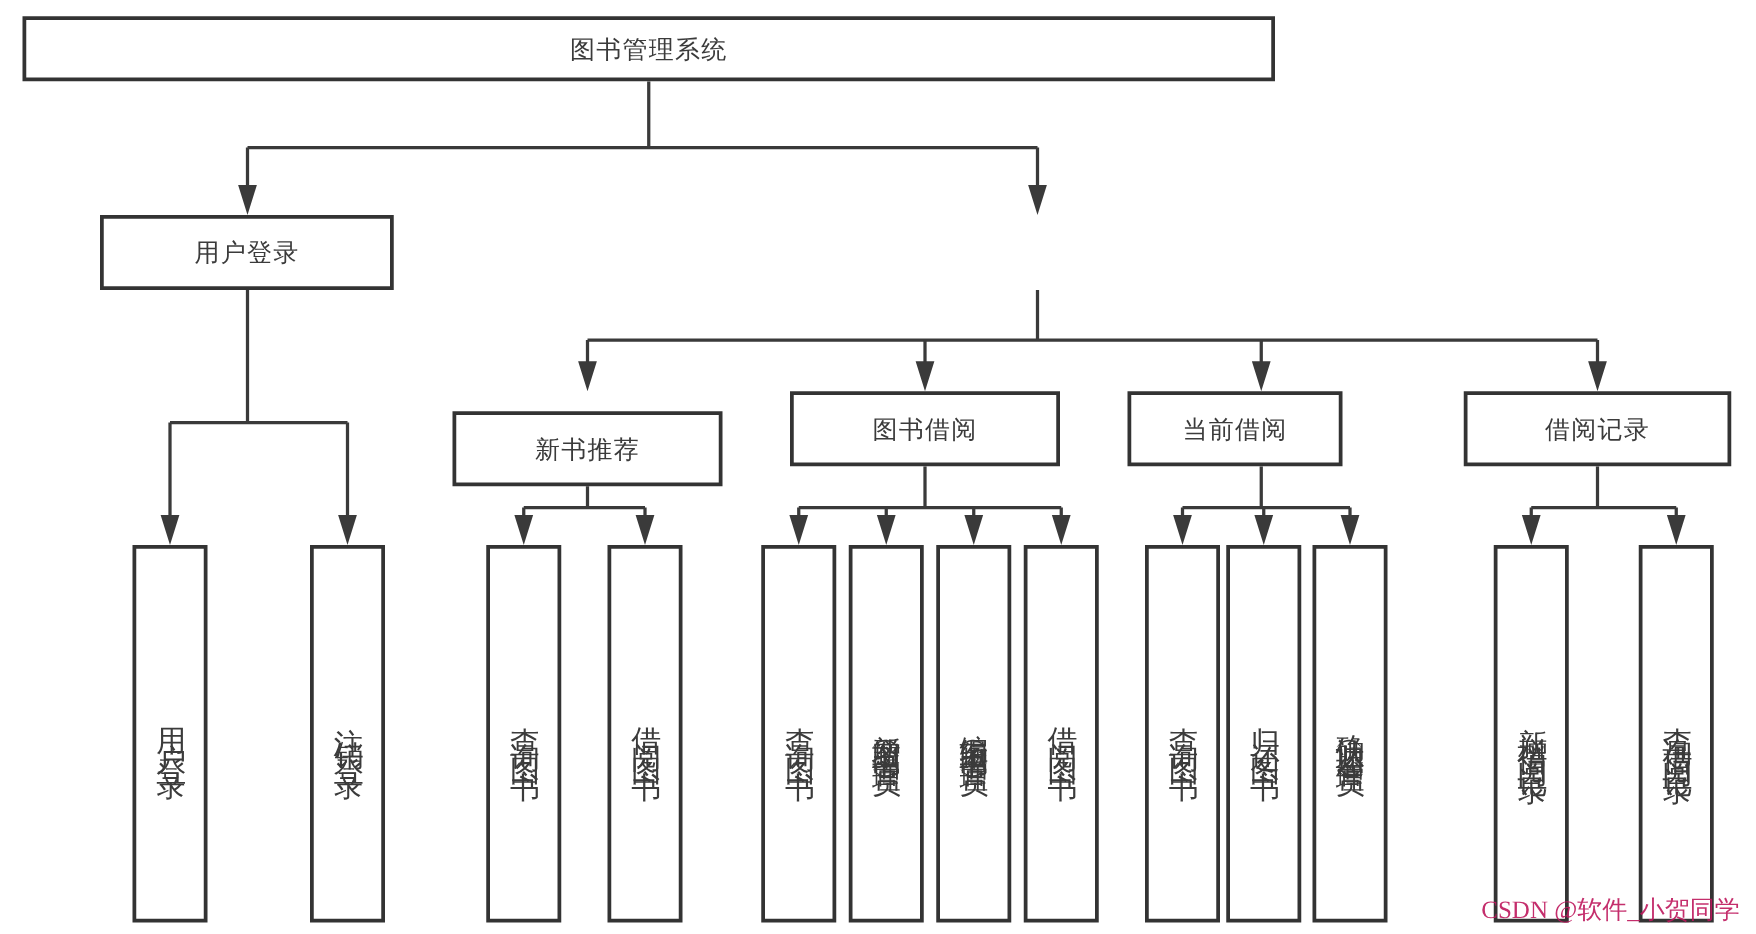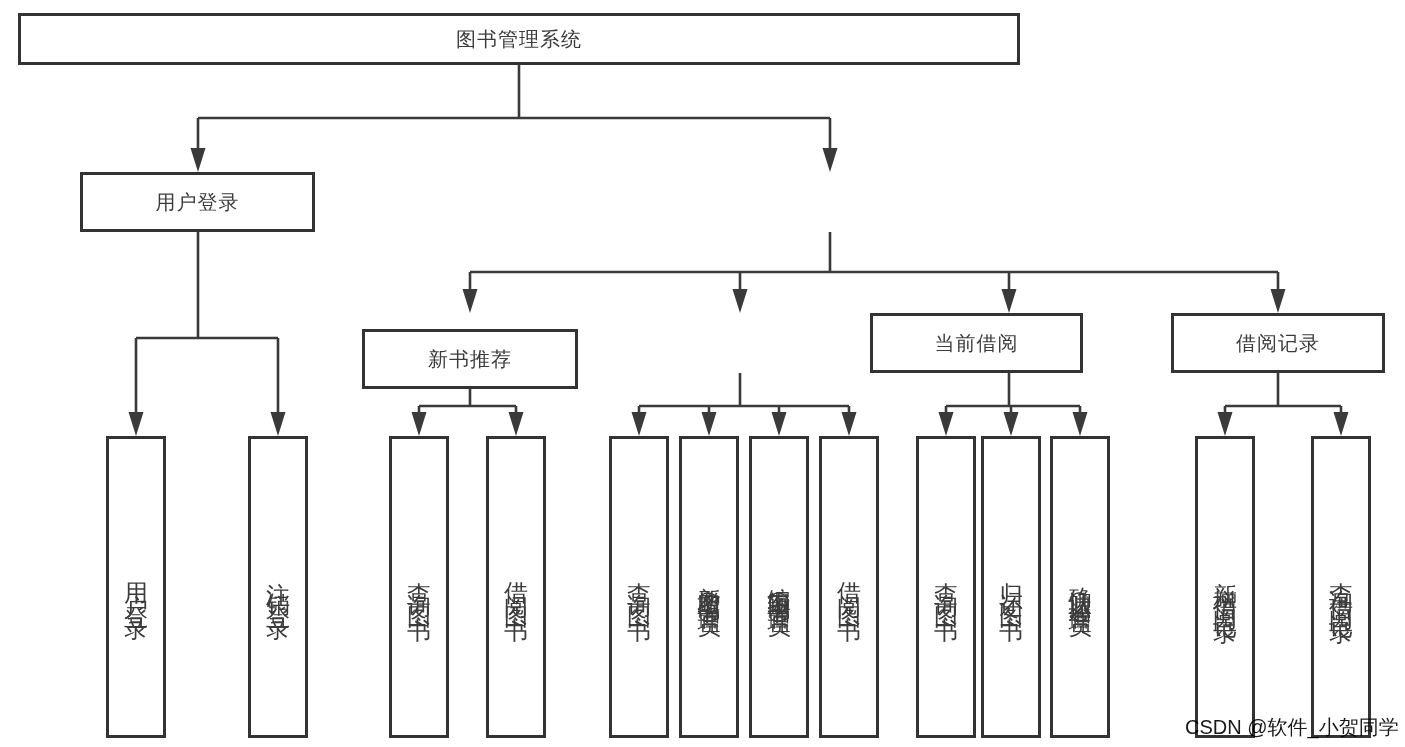--- a/index.html
+++ b/index.html
@@ -1,20 +1,20 @@
 <!DOCTYPE html>
 <html><head>
 <meta charset="utf-8">
 <style>
   html,body{margin:0;padding:0;background:#ffffff;}
   .canvas{
     position:relative;
     width:1405px;height:747px;
     background:#ffffff;
-    font-family:Liberation Sans, sans-serif;
+    font-family:Liberation Serif, serif;
     overflow:hidden;
   }
   .connectors{position:absolute;left:0;top:0;z-index:1;}
   .node{
     position:absolute;
     box-sizing:border-box;
     background:#ffffff;
     border:3px solid #333333;
     display:flex;align-items:center;justify-content:center;
     color:#3b3b3b;
@@ -30,21 +30,21 @@
     letter-spacing:12px;
     line-height:1;
     color:#3b3b3b;
   }
   .vtext.med{letter-spacing:8px;}
   .vtext.tight{letter-spacing:4px;font-size:23px;}
   .watermark{
     position:absolute;
     left:1185px;top:714px;
     font-size:20px;
-    color:#000000;
+    color:#be185d;
     white-space:nowrap;
     z-index:3;
     opacity:.9;
   }
 </style>
 </head>
 <body>
 
 <div class="canvas">
 
@@ -70,21 +70,22 @@
       M946 436 l-7.5 -24 h15 z  M1011 436 l-7.5 -24 h15 z
       M1080 436 l-7.5 -24 h15 z M1225 436 l-7.5 -24 h15 z
       M1341 436 l-7.5 -24 h15 z"></path>
   </svg>
 
   <div class="node" style="left:18px;top:13px;width:1002px;height:52px">图书管理系统</div>
 
   <div class="node" style="left:80px;top:172px;width:235px;height:60px">用户登录</div>
 
   <div class="node" style="left:362px;top:329px;width:216px;height:60px">新书推荐</div>
-  <div class="node" style="left:870px;top:313px;width:213px;height:60px">当前借阅</div>
+  <div class="node" style="left:632px;top:313px;width:216px;height:60px">图书借阅</div>
+  <div class="node" style="left:902px;top:313px;width:172px;height:60px">当前借阅</div>
   <div class="node" style="left:1171px;top:313px;width:214px;height:60px">借阅记录</div>
 
   <div class="node leaf" style="left:106px">
     <span class="vtext">用户登录</span>
   </div>
   <div class="node leaf" style="left:248px">
     <span class="vtext">注销登录</span>
   </div>
 
   <div class="node leaf" style="left:389px">

